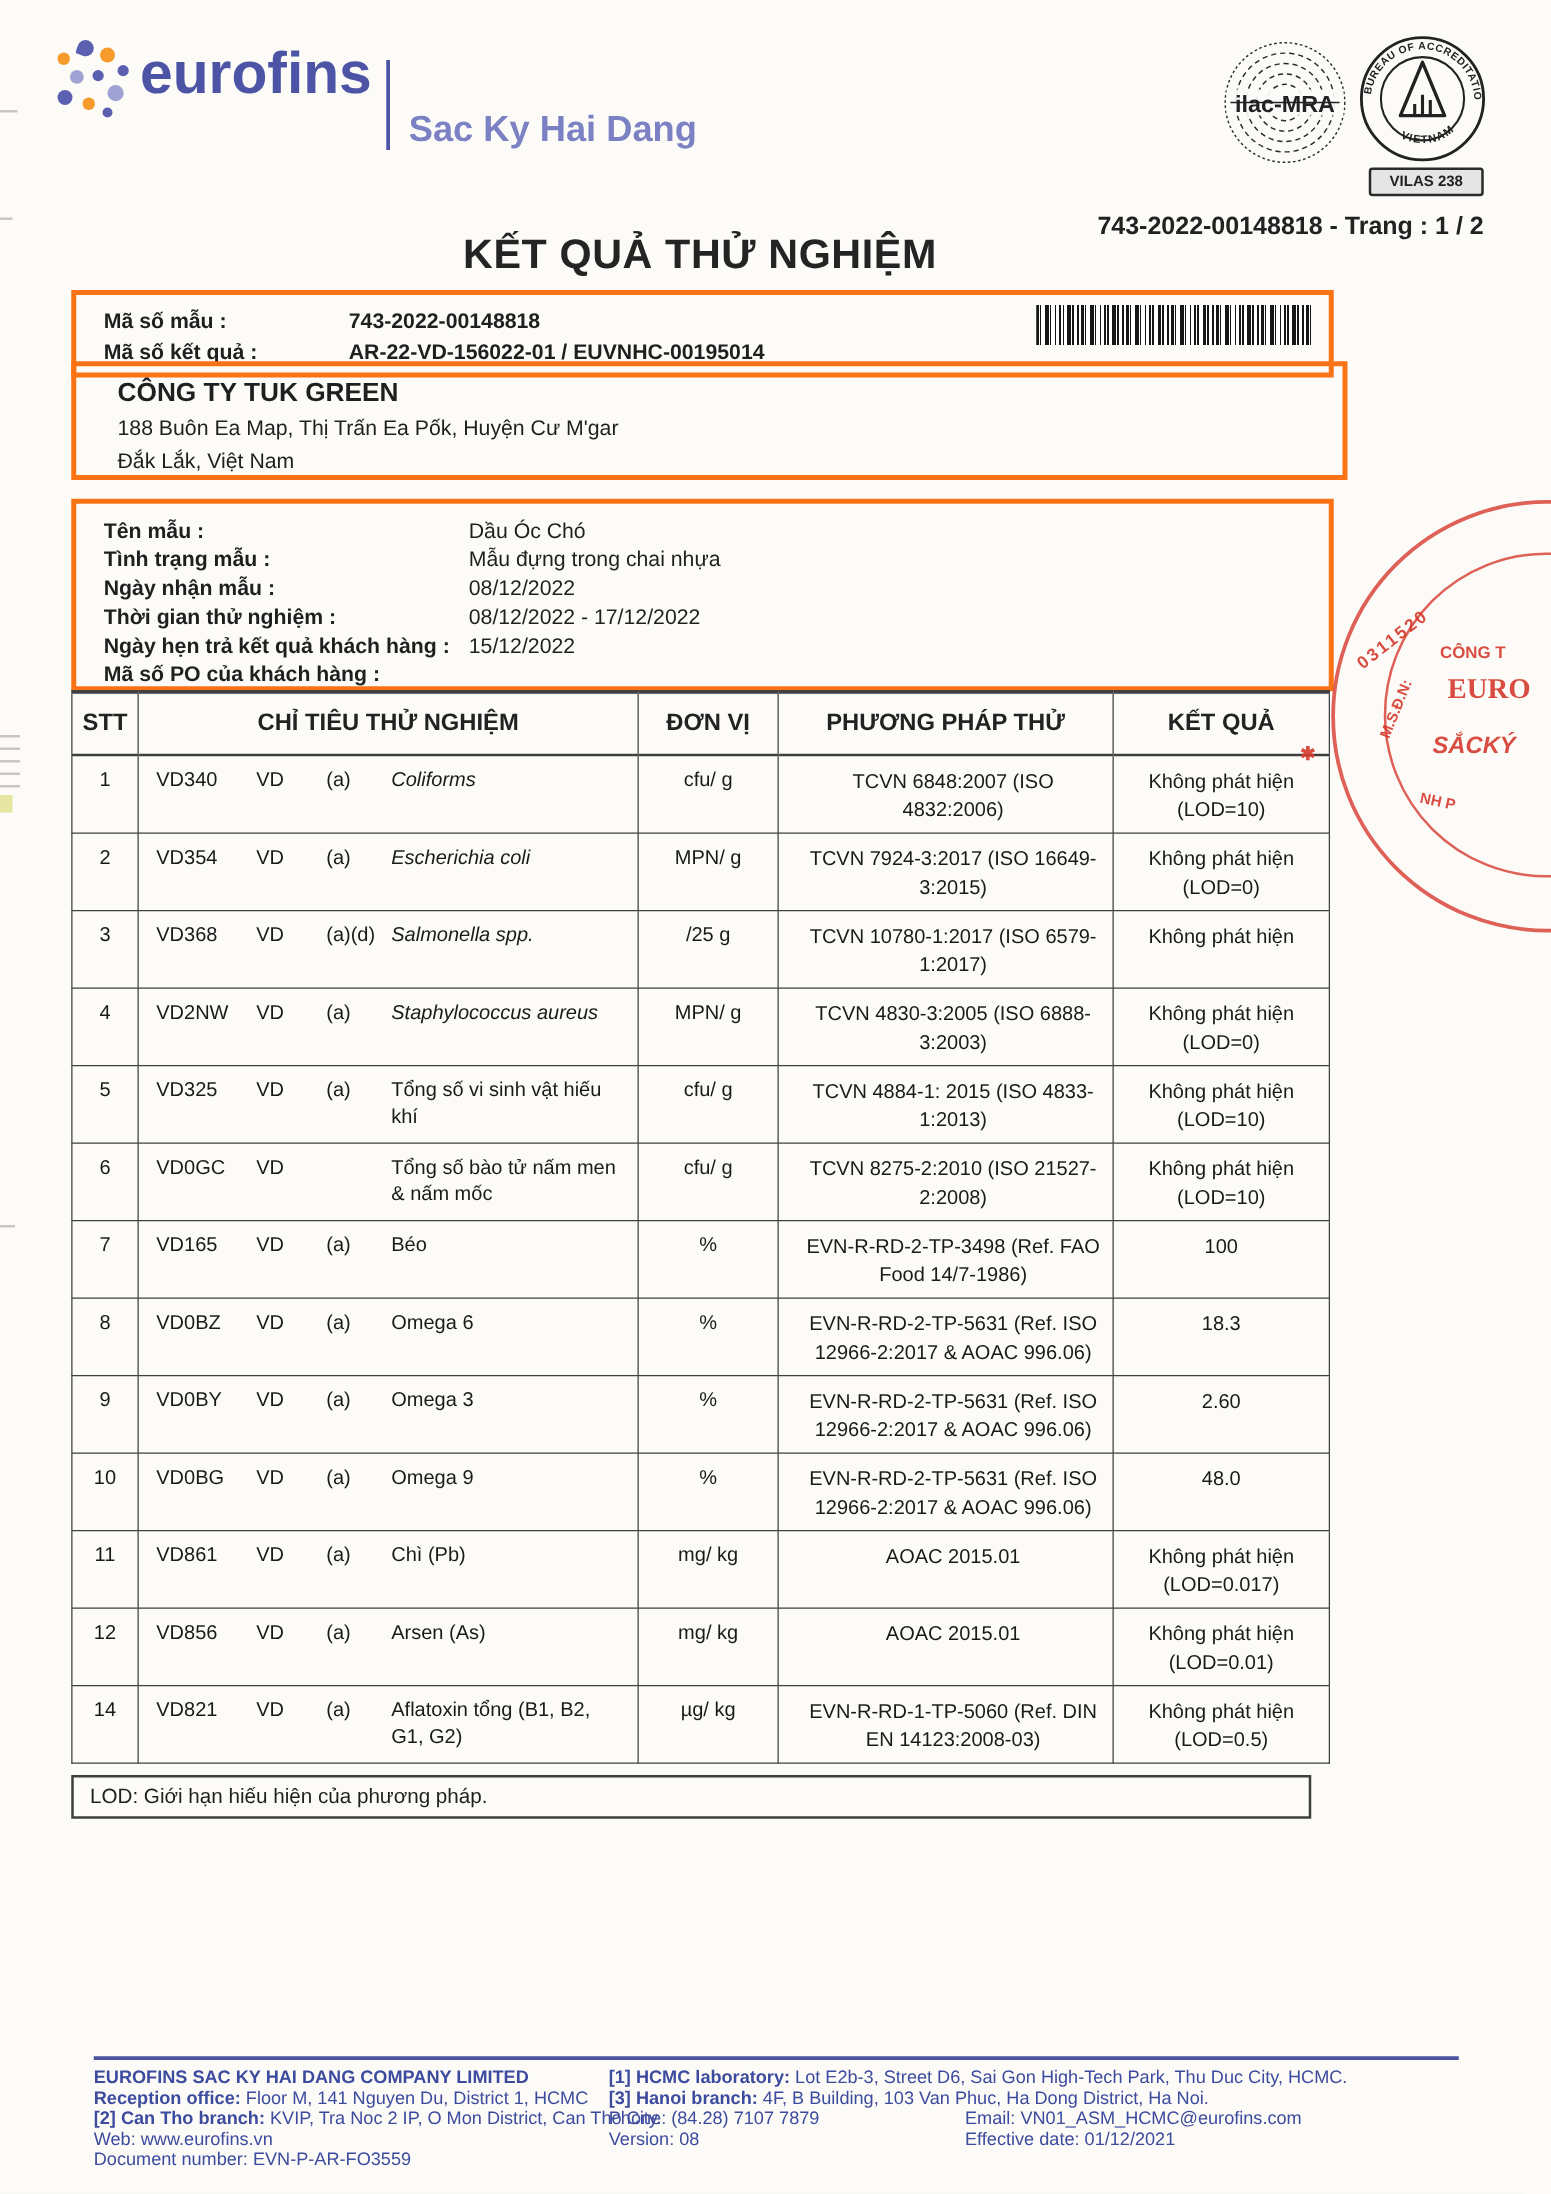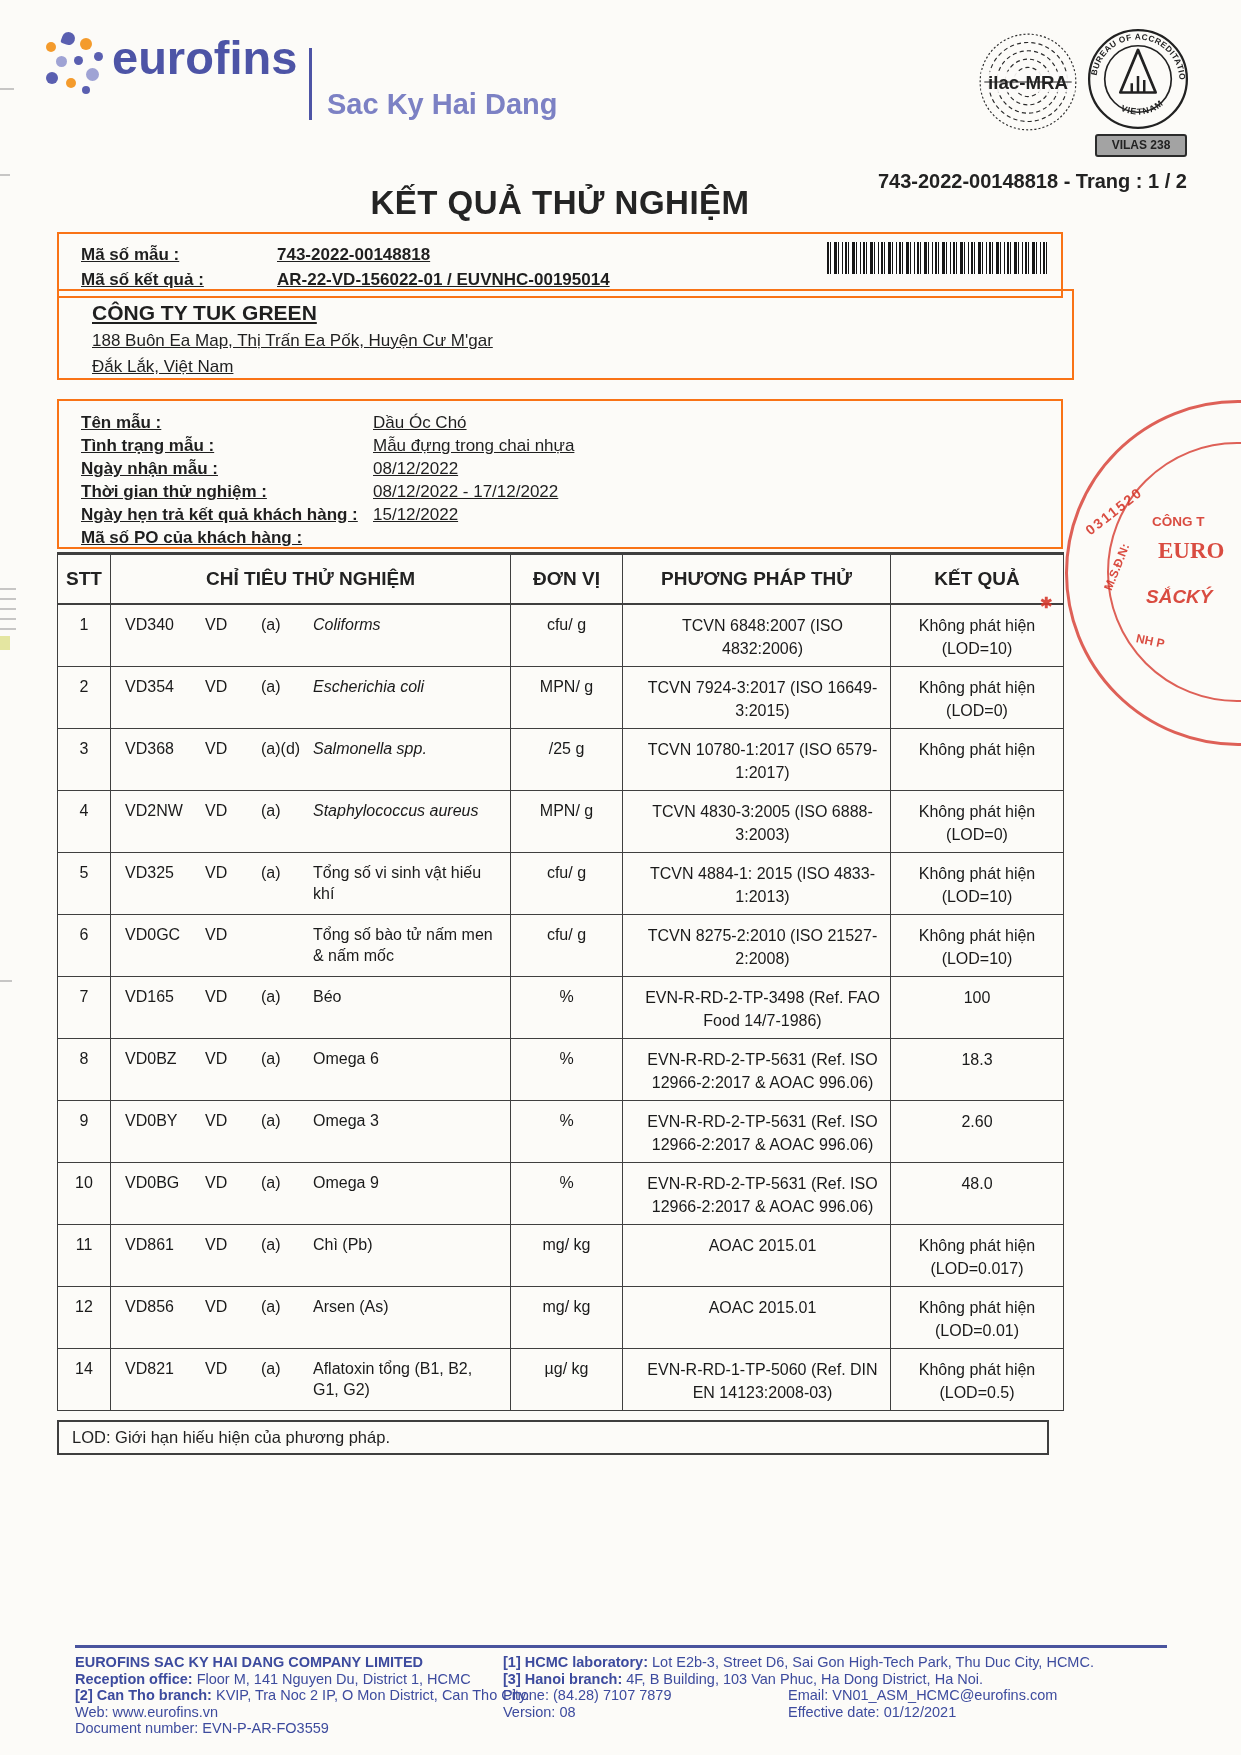--- a/index.html
+++ b/index.html
@@ -26,26 +26,26 @@
   .d8{left:2px;top:40px;width:12px;height:12px;background:#5a5fb0;}
   .d9{left:22px;top:46px;width:10px;height:10px;background:#f49b2c;}
   .d10{left:38px;top:54px;width:8px;height:8px;background:#5a5fb0;}
   .wordmark{position:absolute;left:112px;top:30px;font-size:47px;font-weight:bold;color:#4d54a6;letter-spacing:0px;}
   .brand-divider{position:absolute;left:309px;top:48px;width:3px;height:72px;background:#4d54a6;}
   .division{position:absolute;left:327px;top:88px;font-size:29px;font-weight:bold;color:#7c81c4;}
   
   .ilac{position:absolute;left:976px;top:30px;width:104px;height:104px;}
   .boa{position:absolute;left:1086px;top:27px;width:104px;height:104px;}
   .vilas{position:absolute;left:1095px;top:134px;width:88px;height:19px;border:2px solid #2b2b2b;border-radius:3px;
-         font-size:12px;font-weight:bold;text-align:center;line-height:19px;color:#222;background:#a3a3a3;}
+         font-size:12px;font-weight:bold;text-align:center;line-height:19px;color:#222;background:#e5e5e5;}
   .page-ref{position:absolute;right:54px;top:170px;font-size:20px;font-weight:bold;color:#222;}
   .doc-title{position:absolute;left:57px;top:184px;width:1006px;text-align:center;
              font-size:33px;font-weight:bold;color:#242424;letter-spacing:0.5px;}
   
-  .box{position:absolute;left:57px;width:1002px;border:2px solid #f97316;background:transparent;text-decoration:underline;}
+  .box{position:absolute;left:57px;width:1002px;border:4px solid #f97316;background:transparent;}
   #box-ids{top:232px;height:62px;}
   .ids-grid{display:grid;grid-template-columns:196px 1fr;row-gap:5px;padding:11px 0 0 22px;font-size:17px;font-weight:bold;}
   .barcode{position:absolute;right:14px;top:8px;width:220px;height:32px;
     background:repeating-linear-gradient(90deg,#161616 0 2px,#fff 2px 3px,#161616 3px 4px,#fff 4px 7px,#161616 7px 10px,#fff 10px 11px,#161616 11px 12px,#fff 12px 15px,#161616 15px 16px,#fff 16px 18px);}
   #box-cust{top:289px;height:87px;padding-left:11px;}
   .cust-name{padding:10px 0 0 22px;font-size:21px;font-weight:bold;}
   .cust-addr{padding:5px 0 0 22px;font-size:17px;line-height:21px;}
   #box-info{top:399px;height:146px;}
   .si-rows{padding:10px 0 0 22px;}
   .si-row{display:grid;grid-template-columns:292px 1fr;font-size:17px;line-height:23px;}
@@ -62,21 +62,21 @@
   .name-line{display:flex;}
   .code{flex:0 0 80px;} .lab{flex:0 0 56px;} .flag{flex:0 0 52px;} .nm{flex:1 1 auto;padding-right:6px;}
   .nm.it{font-style:italic;}
   td.unit,td.method,td.result{text-align:center;}
   td.method{line-height:23px;padding-left:22px;padding-right:10px;}
   td.result{line-height:23px;font-weight:normal;}
   
   .lod-box{margin-top:9px;border:2px solid #3f3f3f;width:975px;padding:6px 0 6px 13px;font-size:16.5px;}
   
   .footer{position:absolute;left:75px;top:1645px;width:1092px;border-top:3px solid #4a549e;
-          padding-top:6px;display:flex;gap:16px;color:#3d4b9e;font-size:14.5px;line-height:16.5px;}
+          padding-top:6px;display:flex;gap:0;color:#3d4b9e;font-size:14.5px;line-height:16.5px;}
   .f-col-left{width:412px;flex:0 0 auto;}
   .f-col-right{flex:1 1 auto;}
   .f-line{position:relative;white-space:nowrap;}
   .f-right{position:absolute;left:285px;top:0;}
   
   .stamp{position:absolute;left:0;top:0;width:1241px;height:1755px;pointer-events:none;}
   .stamp-circle{position:absolute;border:3px solid rgba(214,58,46,.8);border-radius:50%;}
   .sc-outer{left:1065px;top:400px;width:340px;height:340px;}
   .sc-inner{left:1107px;top:442px;width:256px;height:256px;border-width:2.5px;}
   .stamp-frag{position:absolute;color:#d63a2e;opacity:.9;font-weight:bold;white-space:nowrap;}

